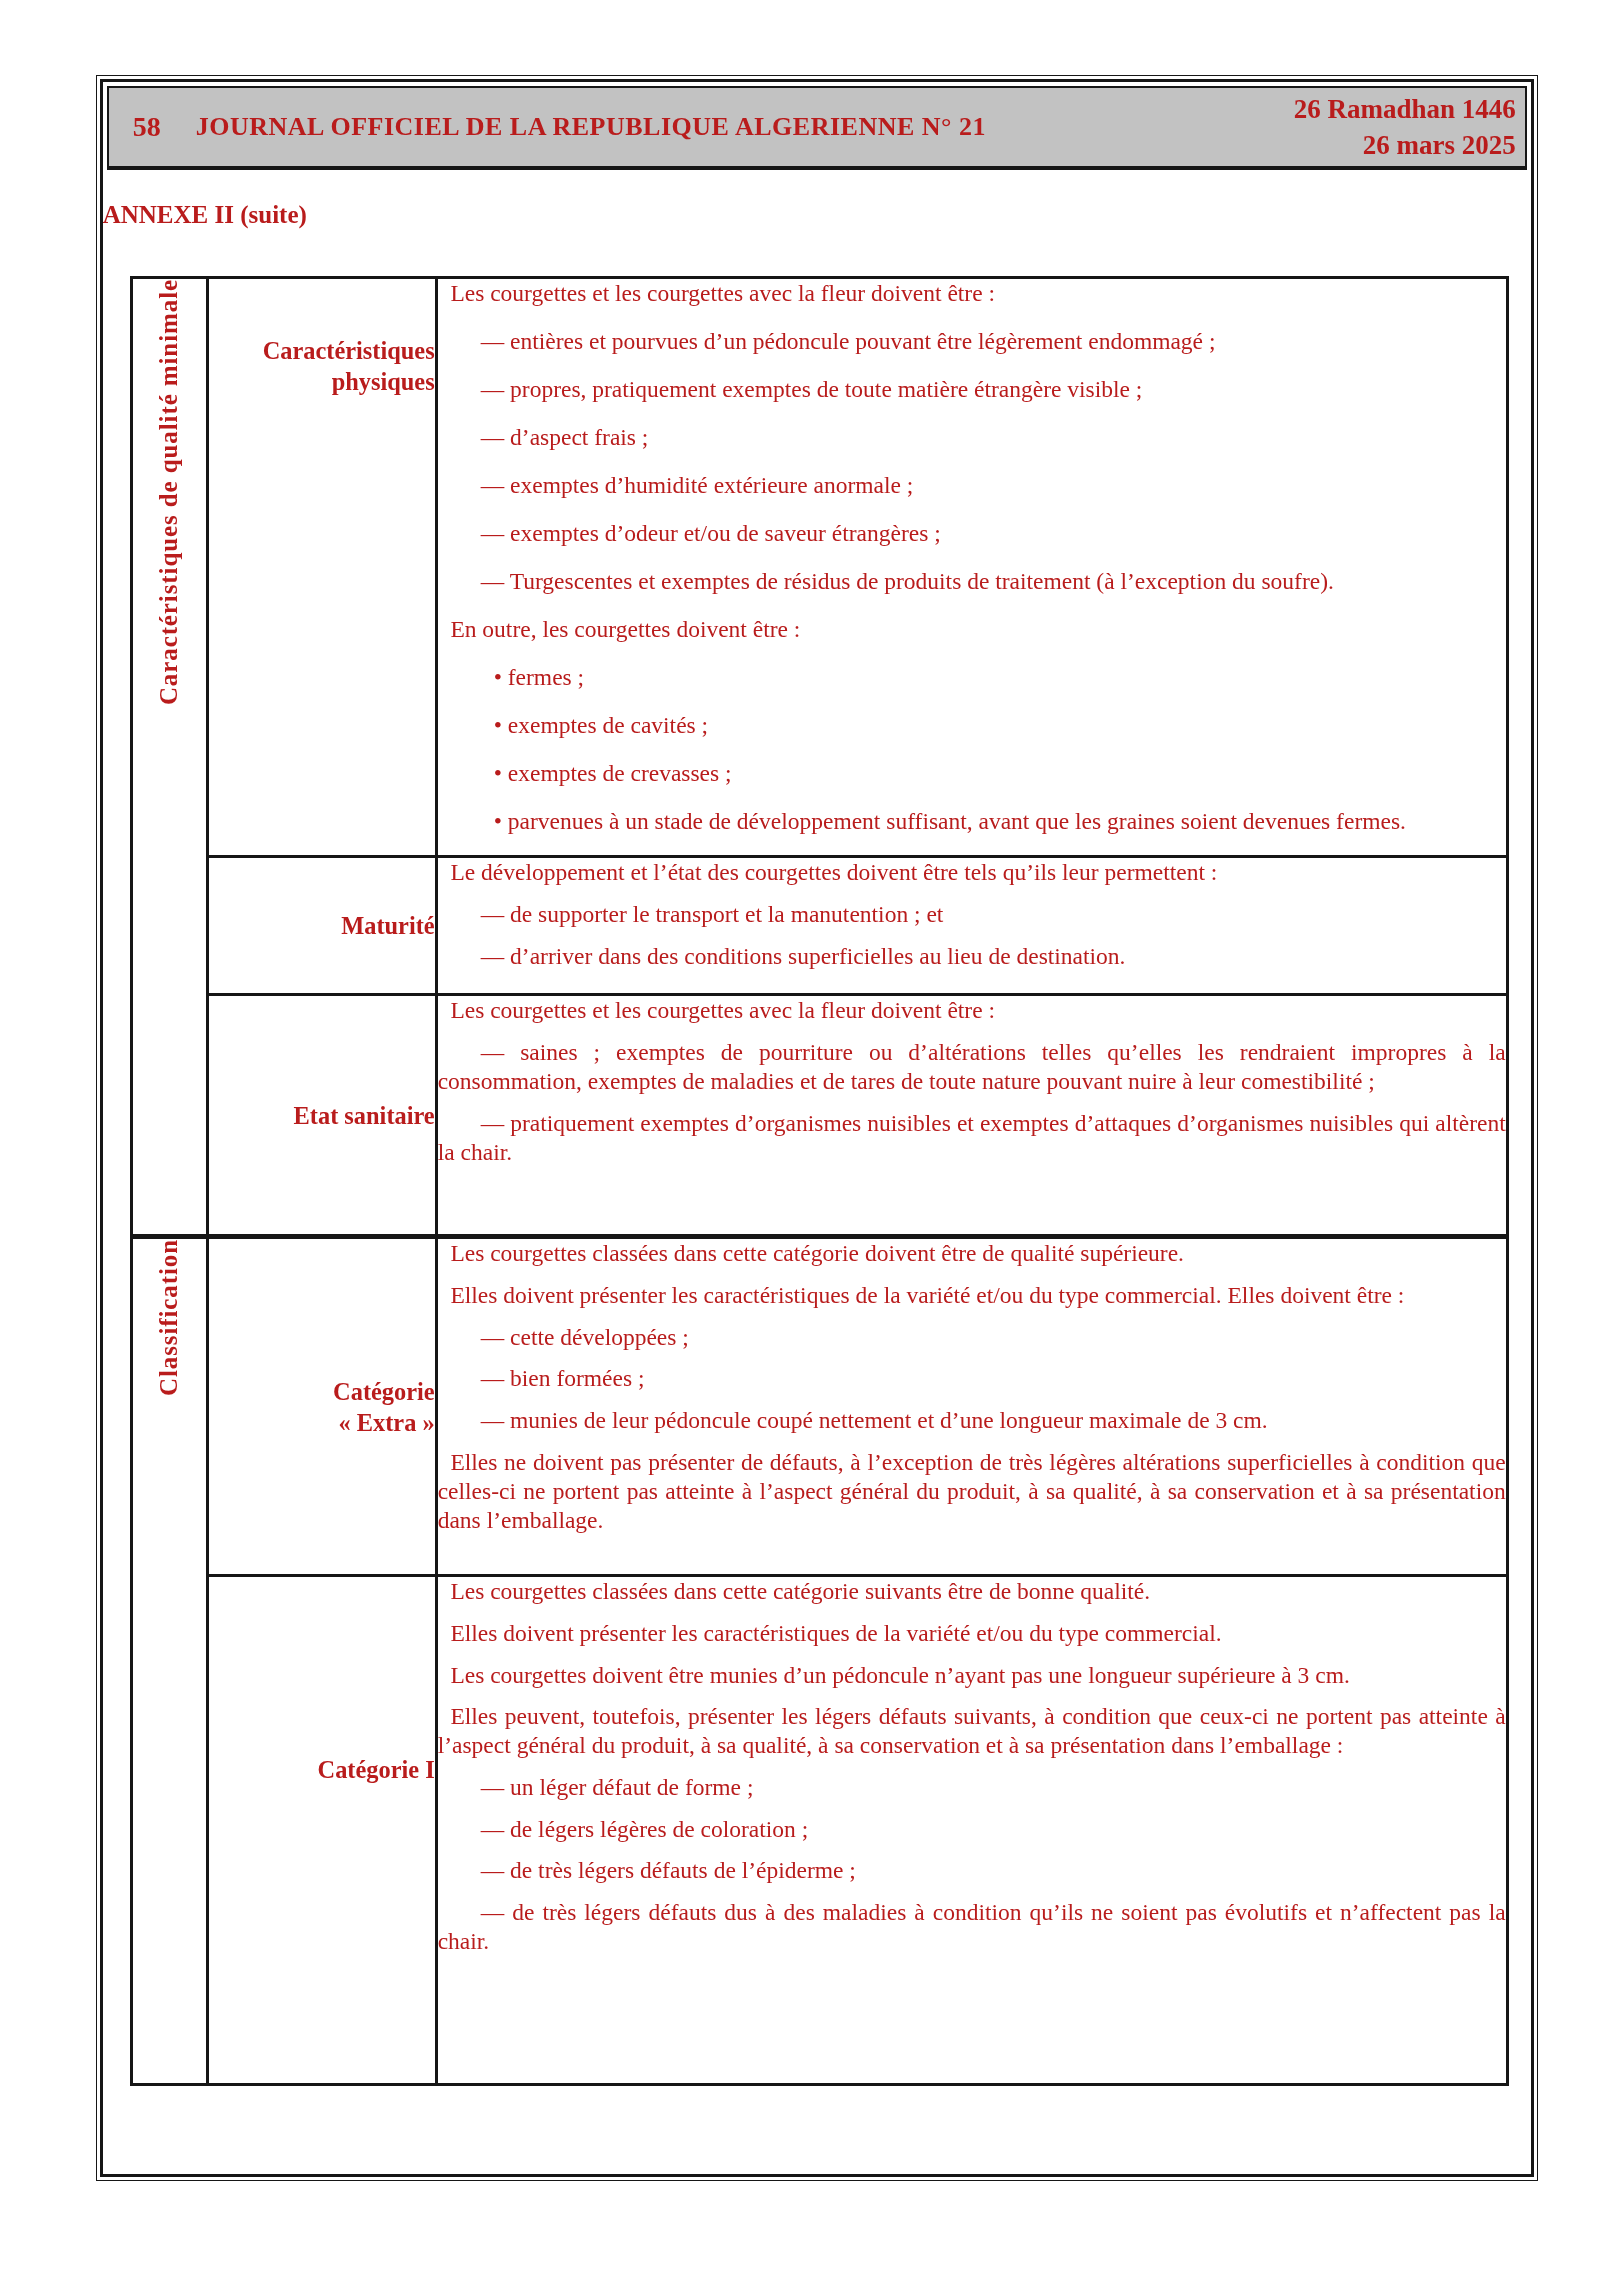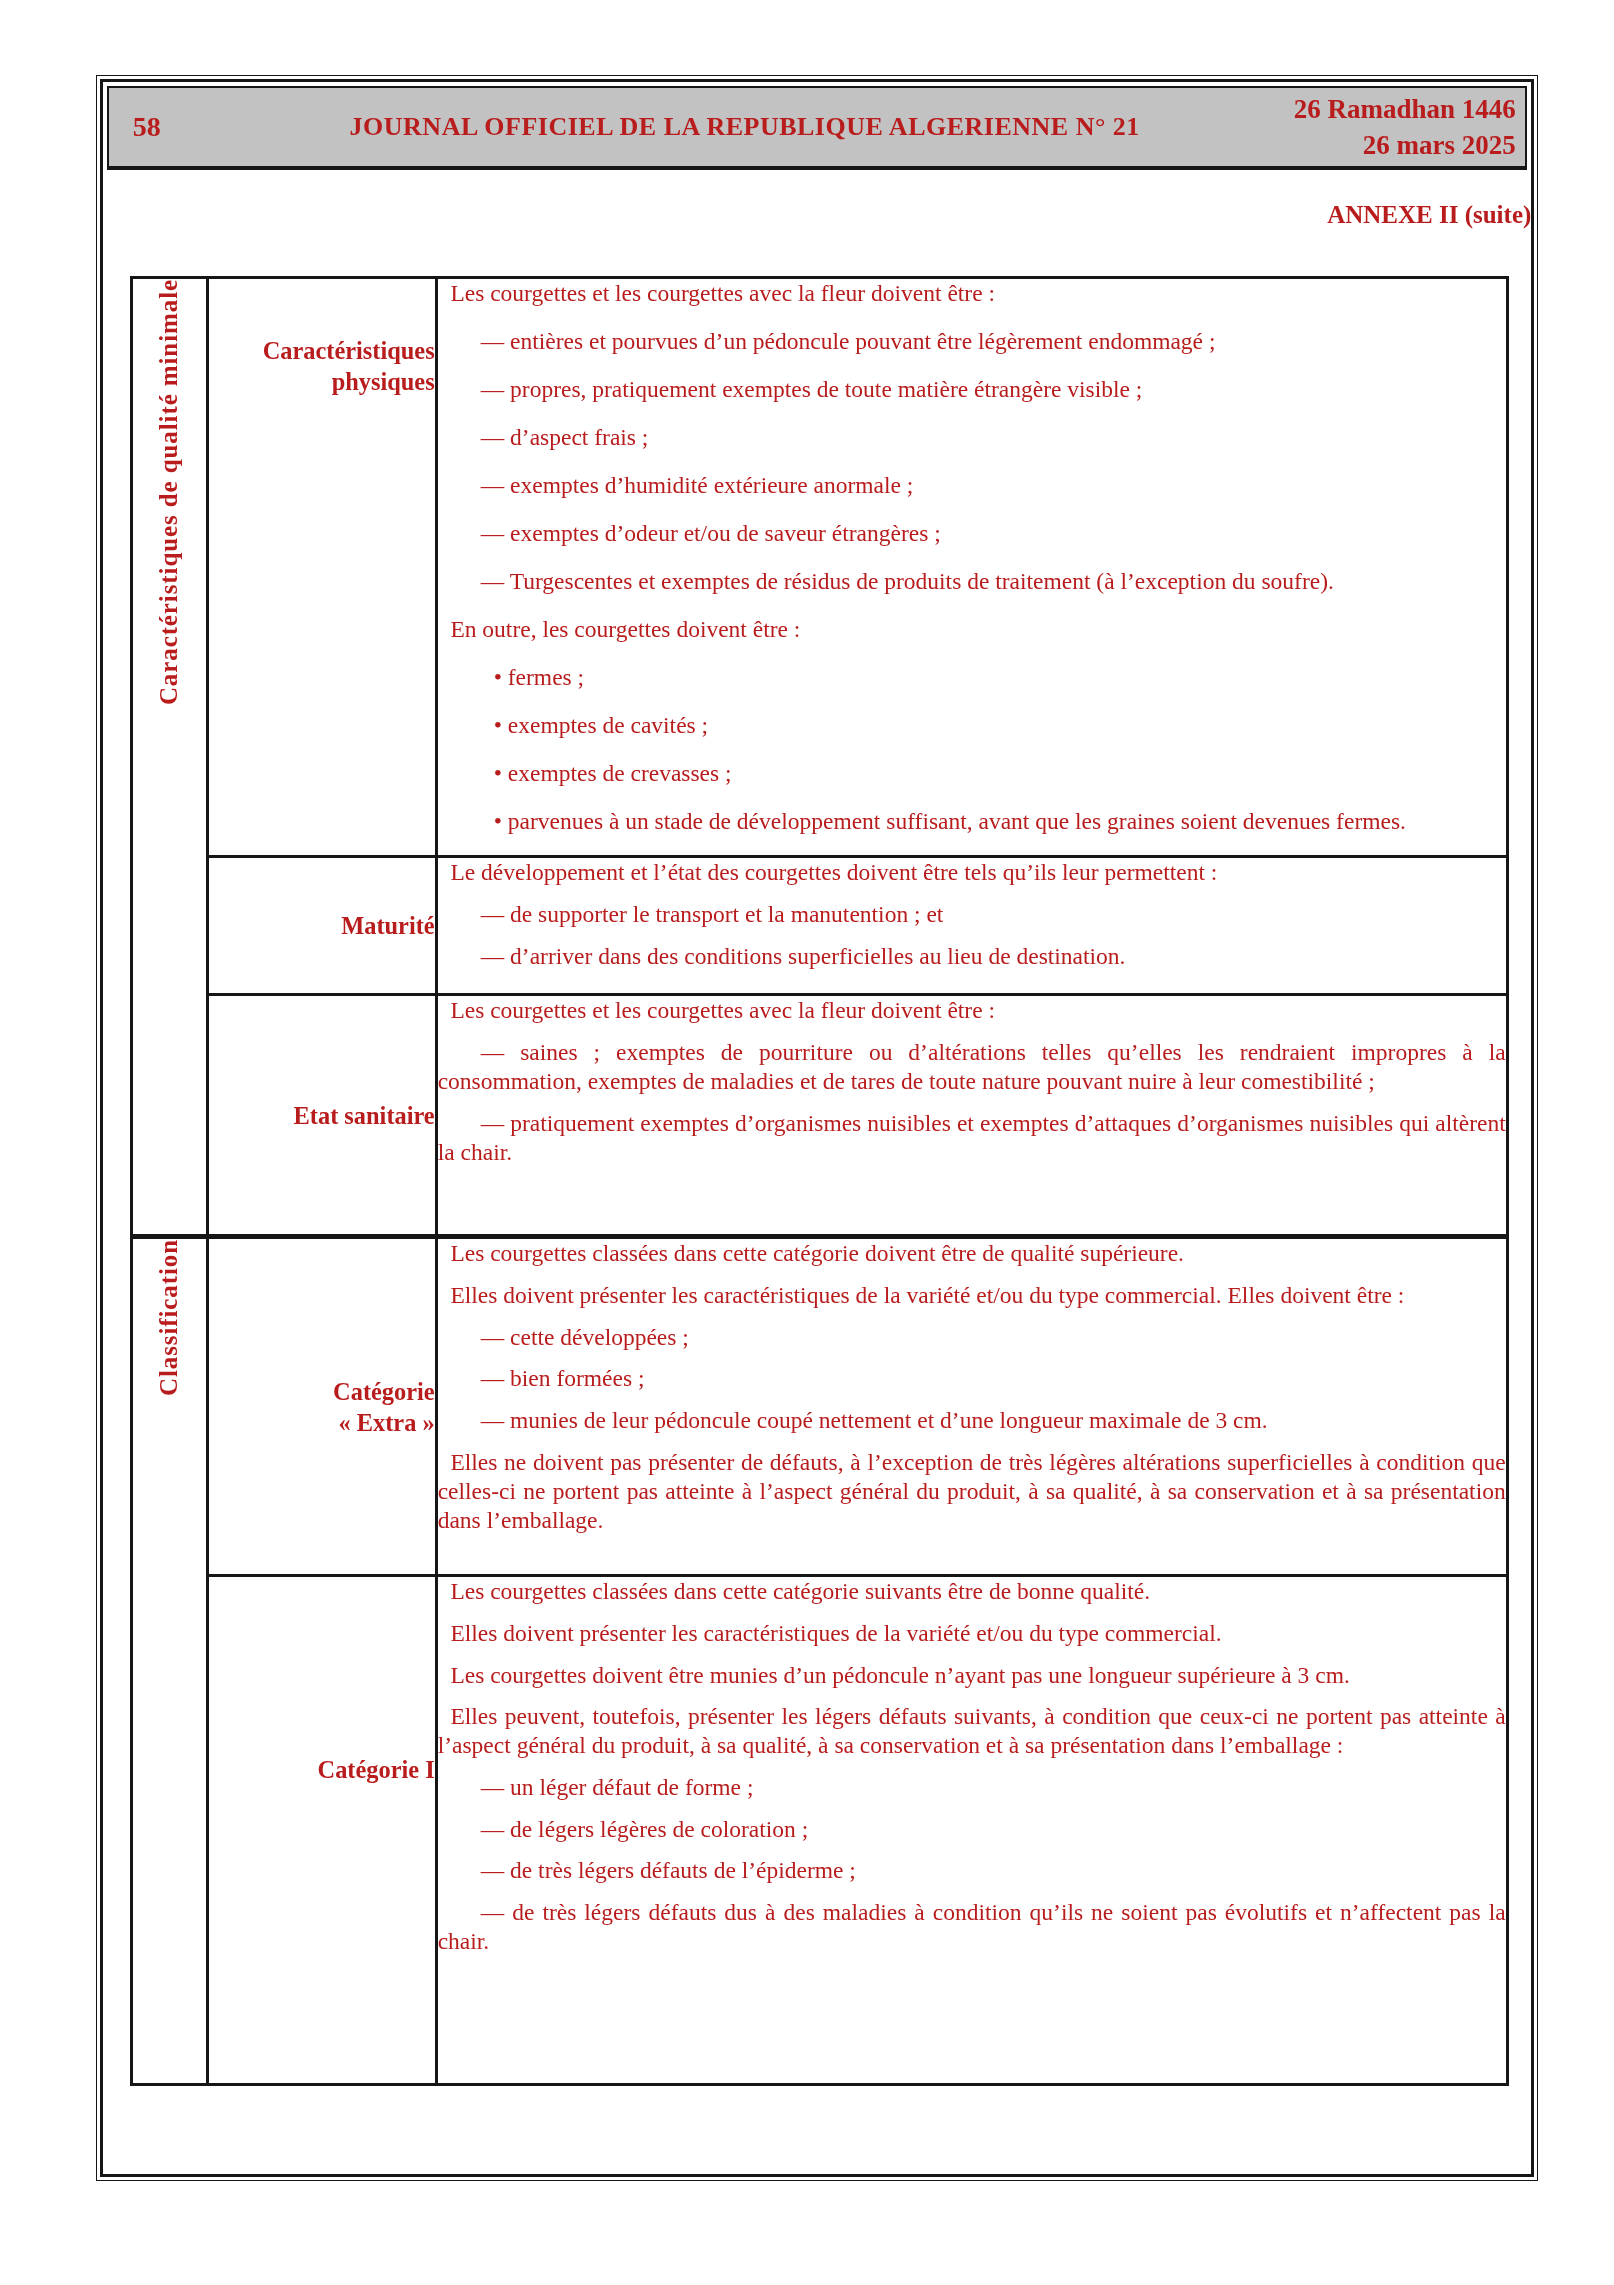--- a/index.html
+++ b/index.html
@@ -32,33 +32,33 @@
     border-bottom-width:4.5px;
     display:flex;
     align-items:center;
     box-sizing:content-box;
   }
   .band .pagenum{
     font-weight:bold;font-size:28px;
     margin-left:23.5px;width:63px;flex:0 0 auto;
   }
   .band .jtitle{
-    flex:1 1 auto;text-align:center;
+    flex:1 1 auto;
     font-weight:bold;font-size:26px;
     letter-spacing:0.5px;
   }
   .band .dates{
     flex:0 0 auto;text-align:right;
     font-weight:bold;font-size:27px;
     line-height:36px;margin-right:9px;
     white-space:nowrap;
   }
   
   .annexe{
-    margin-top:31px;text-align:right;
+    margin-top:31px;text-align:left;
     font-weight:bold;font-size:25px;
   }
   .sectitle{
     margin:22px 0 0 27px;
     font-weight:bold;font-size:26px;
   }
   
   table.maintable{
     border-collapse:collapse;
     table-layout:fixed;

